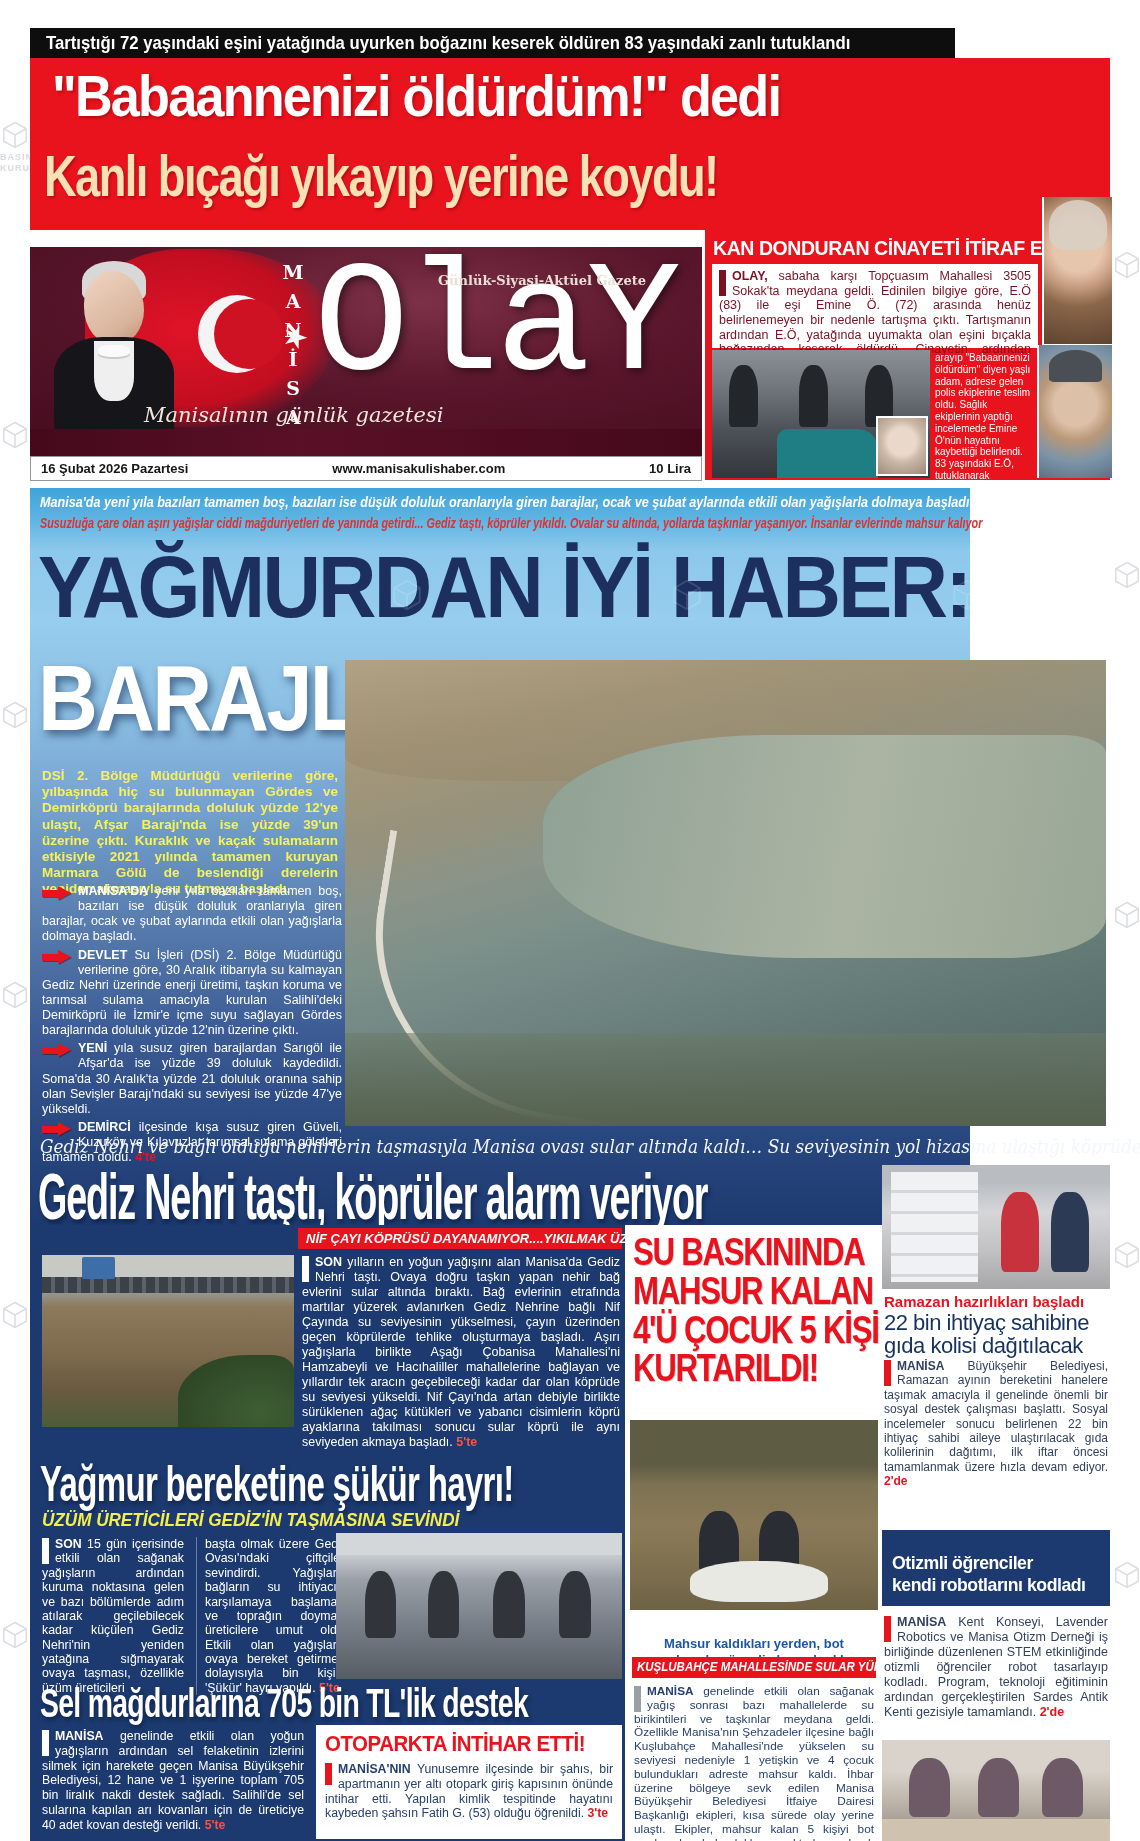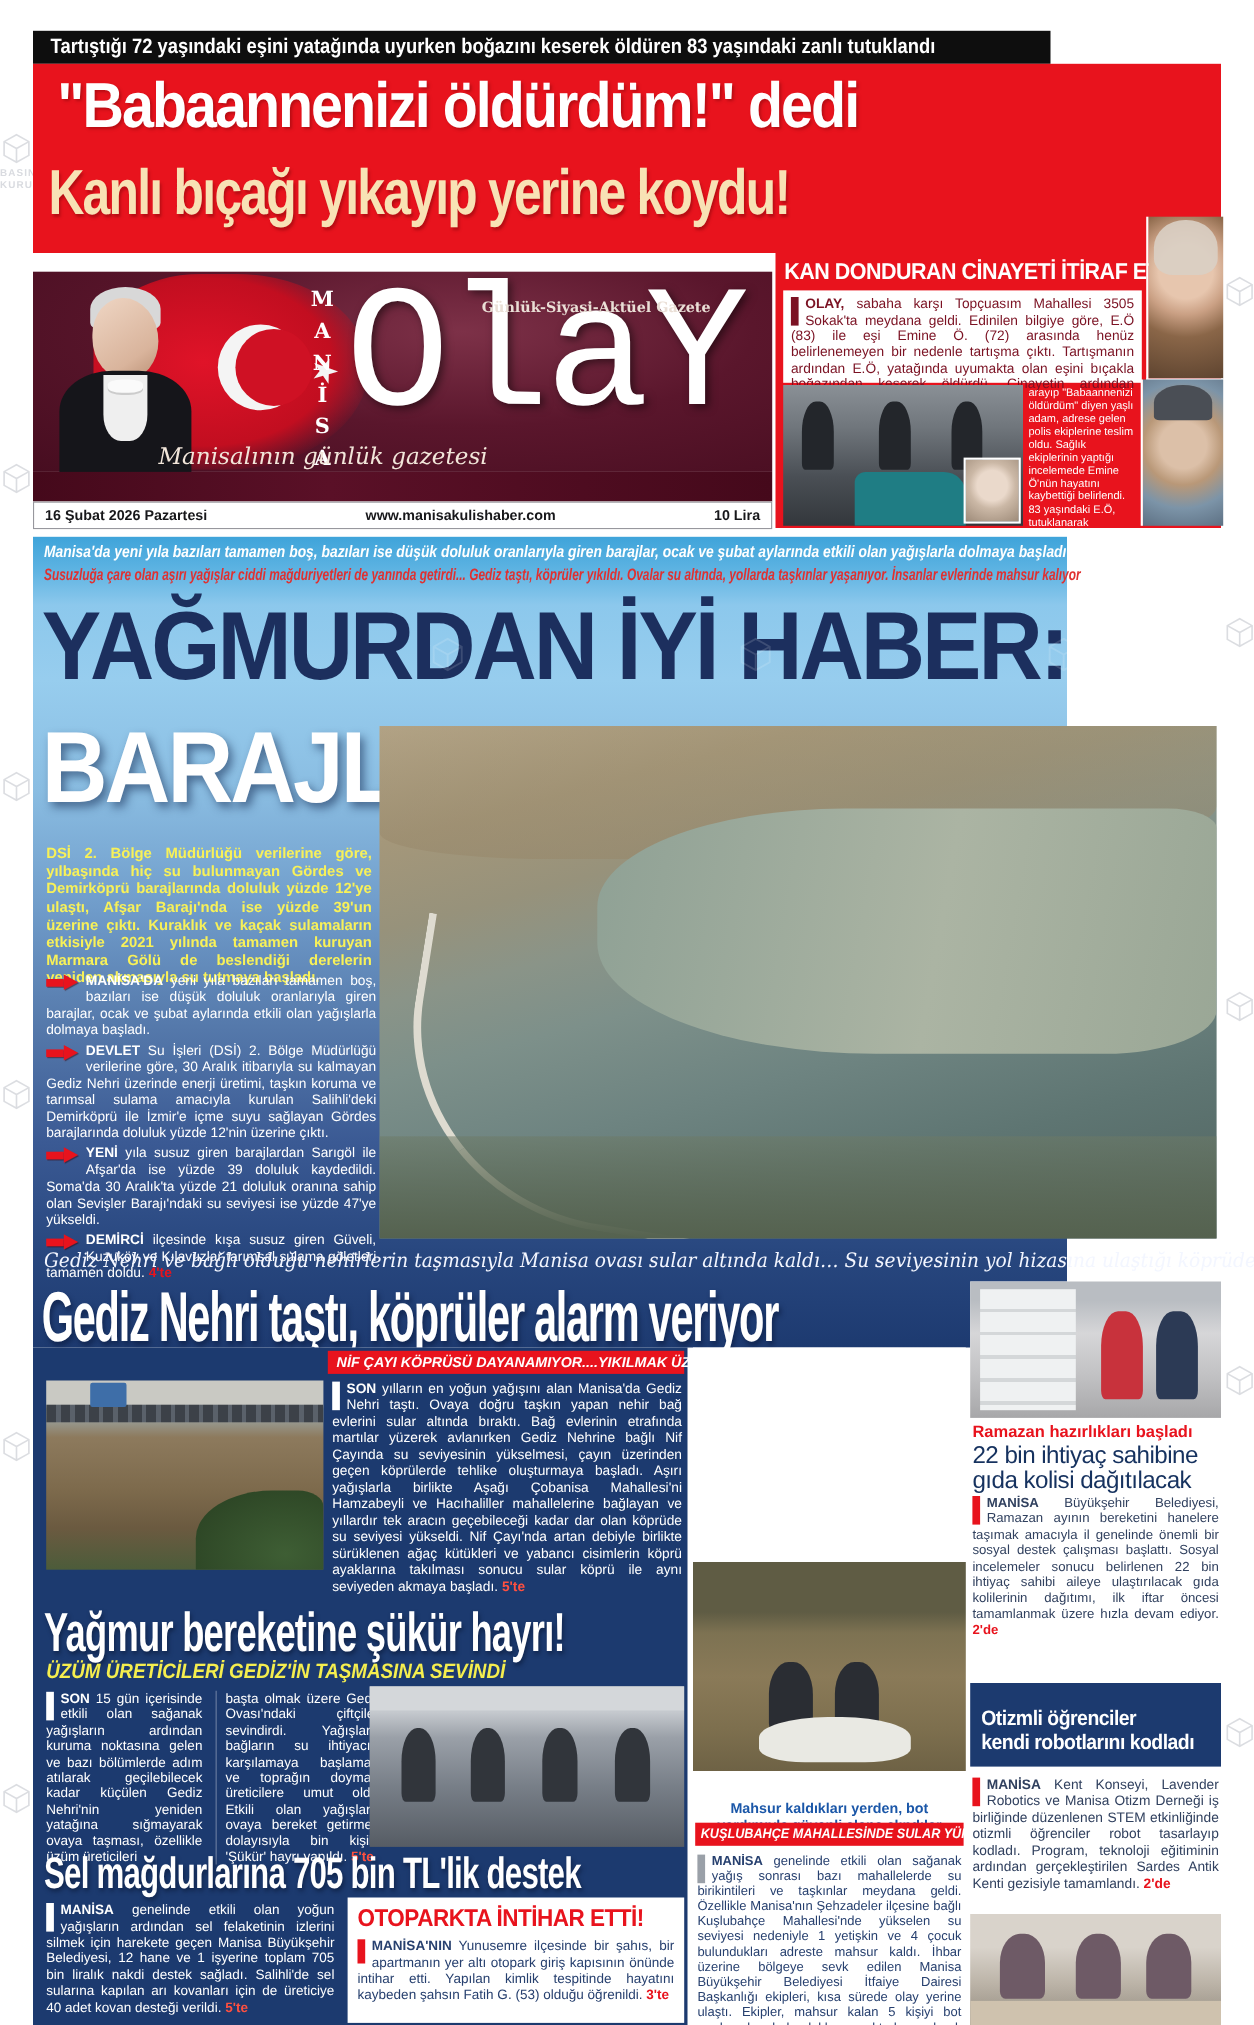--- a/index.html
+++ b/index.html
@@ -424,20 +424,26 @@
       <div class="oto-h">OTOPARKTA İNTİHAR ETTİ!</div>
       <div class="oto-body">
         <span class="dropbar red" style="height:22px"></span><b class="lw">MANİSA'NIN</b>
         <span>Yunusemre ilçesinde bir şahıs, bir apartmanın yer altı otopark giriş kapısının önünde intihar etti. Yapılan kimlik tespitinde hayatını kaybeden şahsın Fatih G. (53) olduğu öğrenildi.</span>
         <b class="ref">3'te</b>
       </div>
     </div>
   </div>
 
   <div class="abs mid-col">
+    <div class="su-h">
+      <div>SU BASKININDA</div>
+      <div>MAHSUR KALAN</div>
+      <div>4'Ü ÇOCUK 5 KİŞİ</div>
+      <div>KURTARILDI!</div>
+    </div>
     <div class="ph rescue-photo">
       <div class="rp-fig" style="left:28%"></div>
       <div class="rp-fig" style="left:52%"></div>
       <div class="rp-boat"></div>
     </div>
     <div class="mid-caption">Mahsur kaldıkları yerden, bot yardımıyla güvenli alana alındılar</div>
     <div class="kus-bar">
       <span class="in">KUŞLUBAHÇE MAHALLESİNDE SULAR YÜKSELDİ</span>
     </div>
     <div class="kus-body">

